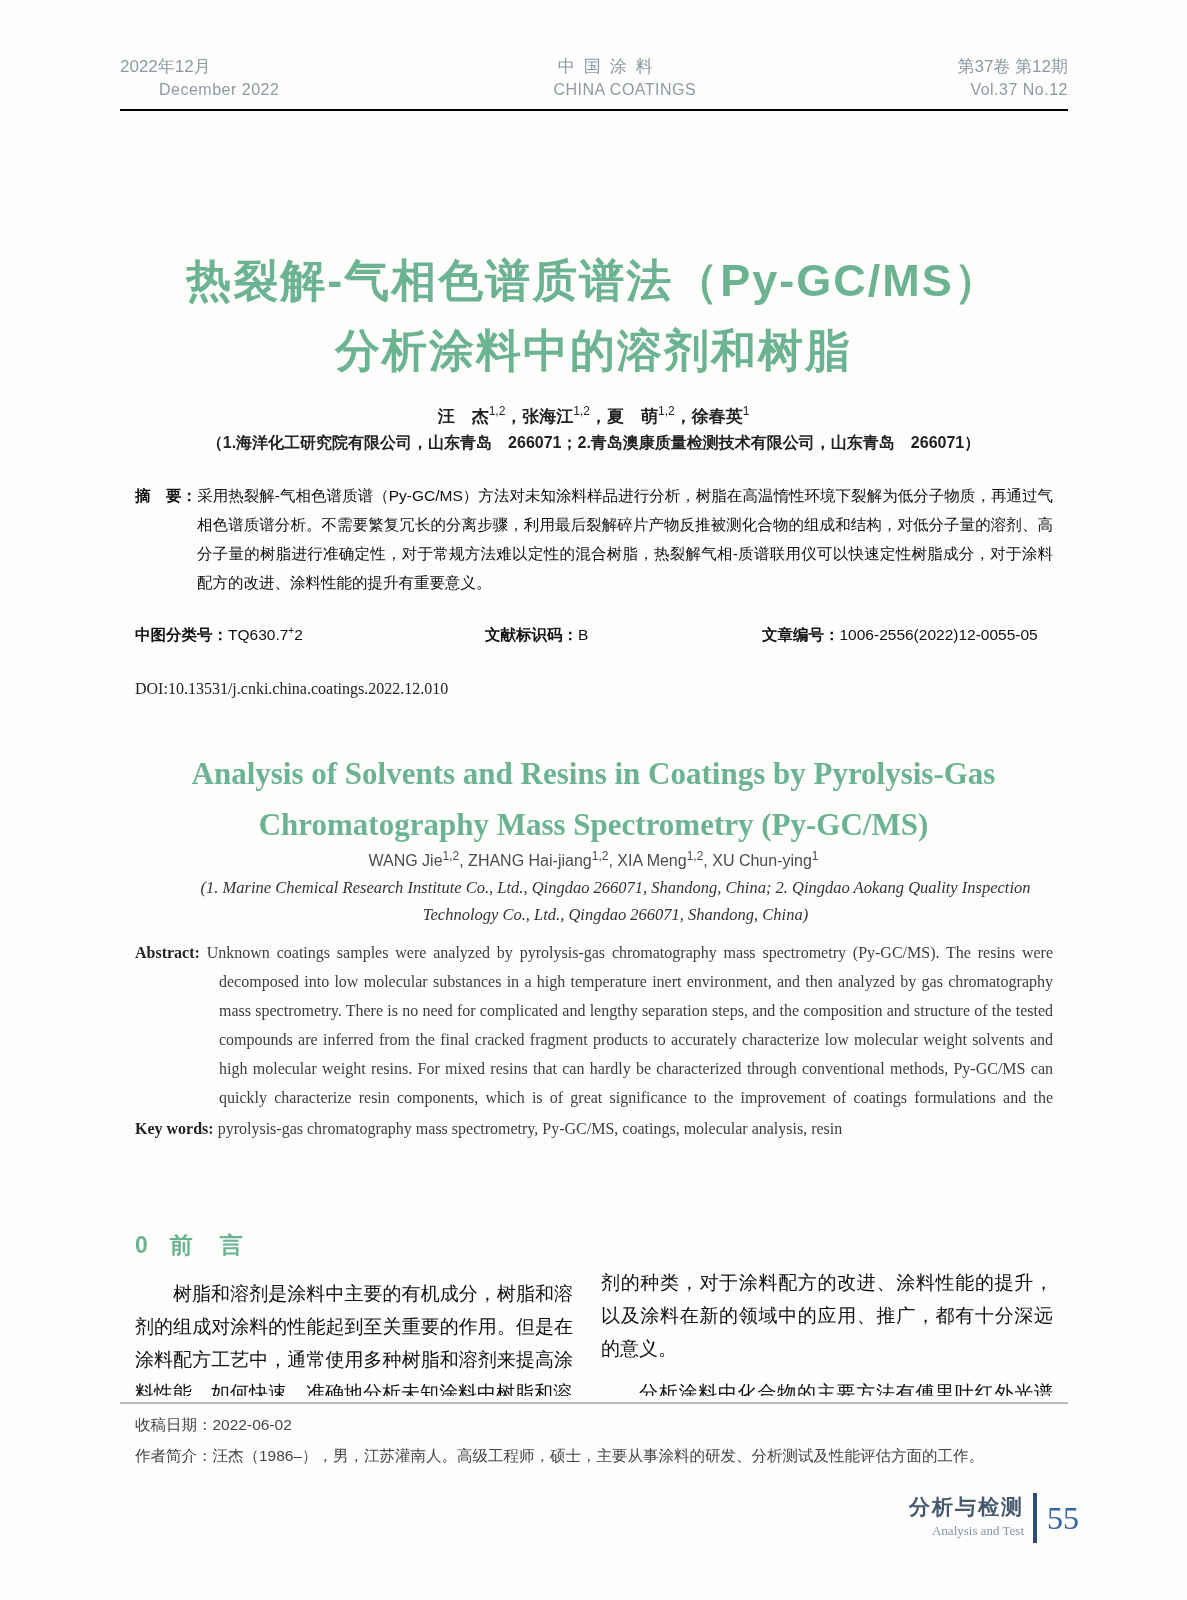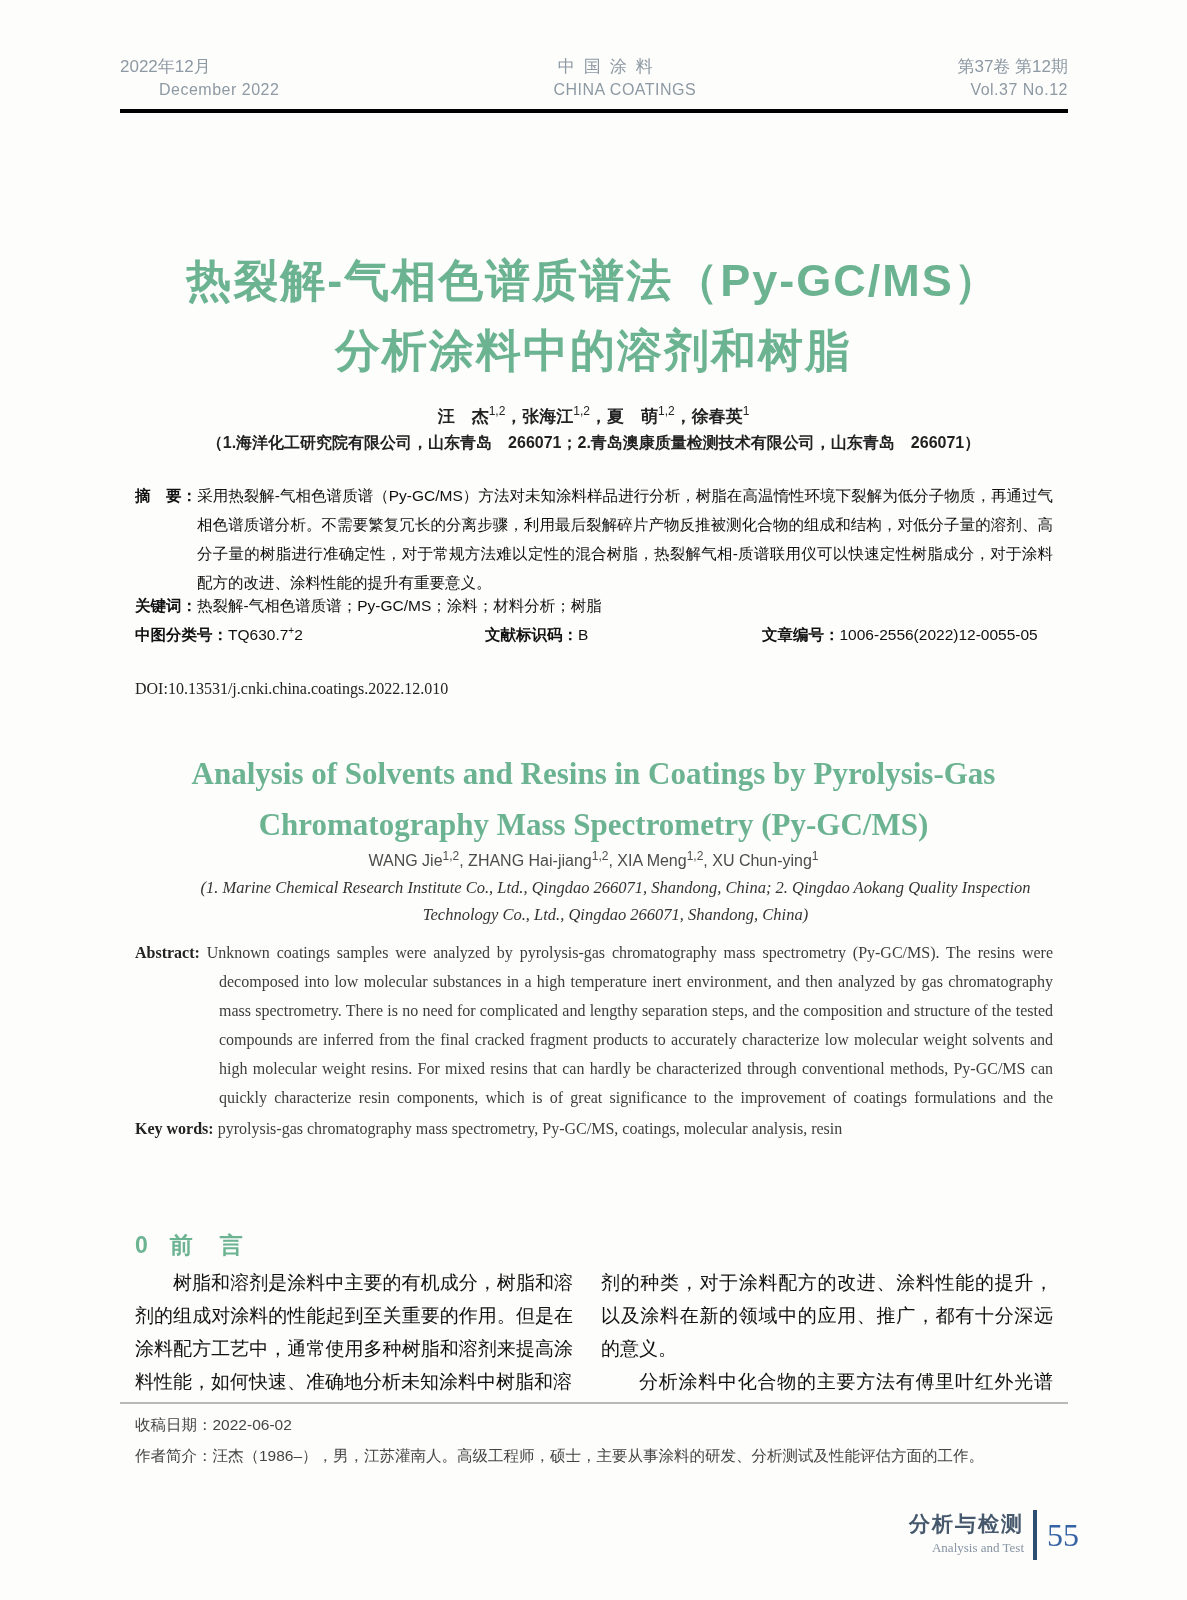--- a/index.html
+++ b/index.html
@@ -10,21 +10,21 @@
     height: 1600px;
     background: #fdfdfc;
     font-family: "Liberation Sans", sans-serif;
     color: #1c1c1c;
     overflow: hidden;
   }
   
   .page-header {
     position: absolute; top: 55px; left: 120px; width: 948px;
     display: flex; justify-content: space-between; align-items: flex-start;
-    padding-bottom: 8px; border-bottom: 4px solid #000000;
+    padding-bottom: 8px; border-bottom: 2px solid #000000;
     color: #8d99a3; font-size: 17px; line-height: 23px;
   }
   .hdr-cell { display: flex; flex-direction: column; }
   .hdr-center { text-align: center; justify-content: flex-end; }
   .hdr-right { text-align: right; }
   .hdr-cn-journal { letter-spacing: 9px; text-indent: 9px; }
   .hdr-en { font-size: 16px; letter-spacing: 0.5px; margin-left: 39px; }
   
   .cn-title {
     position: absolute; top: 246px; left: 0; width: 100%;
@@ -98,38 +98,38 @@
     color: #6cb392; font-size: 23px; font-weight: 700; letter-spacing: 2px;
   }
   .intro-heading .sec-no { margin-right: 20px; }
   .intro-cols {
     position: absolute; top: 1266px; left: 135px; width: 918px; height: 130px;
     display: grid; grid-template-columns: 438px 452px; column-gap: 28px;
     font-size: 19px; line-height: 33px; text-align: justify; color: #111;
     overflow: hidden;
   }
   .intro-col { overflow: hidden; }
-  .p-indent { text-indent: 2em; }
+  .p-indent { text-indent: 2em; margin-top: 11px; }
   
   .foot-divider {
     position: absolute; top: 1402px; left: 120px; width: 948px;
     border-top: 2px solid #b9b9b9;
   }
   .footnote-received {
     position: absolute; top: 1415px; left: 135px; width: 918px;
     font-size: 15.5px; color: #454545;
   }
   .footnote-bio {
     position: absolute; top: 1446px; left: 135px; width: 918px;
     font-size: 15.5px; color: #454545;
   }
   
   .page-footer {
     position: absolute; top: 1493px; right: 108px;
-    display: flex; align-items: stretch; margin-top: 17px;
+    display: flex; align-items: stretch;
   }
   .footer-labels { text-align: right; }
   .footer-cn { font-size: 21px; font-weight: 700; color: #46586c; letter-spacing: 2px; }
   .footer-en { font-family: "Liberation Serif", serif; font-size: 13px; color: #8694a3; margin-top: 2px; }
   .footer-bar { width: 4px; background: #2e4d73; margin: 0 10px 0 9px; }
   .footer-page {
     font-family: "Liberation Serif", serif; font-size: 32px; color: #3563a4;
     line-height: 50px;
   }
 </style>
@@ -159,21 +159,20 @@
   </h1>
 
   <div class="cn-authors">
     <span>汪　杰</span><sup>1,2</sup><span>，</span><span>张海江</span><sup>1,2</sup><span>，</span><span>夏　萌</span><sup>1,2</sup><span>，</span><span>徐春英</span><sup>1</sup>
   </div>
 
   <div class="cn-affil">（1.海洋化工研究院有限公司，山东青岛　266071；2.青岛澳康质量检测技术有限公司，山东青岛　266071）</div>
 
   <p class="cn-abstract"><span class="lbl">摘　要：</span><span>采用热裂解-气相色谱质谱（Py-GC/MS）方法对未知涂料样品进行分析，树脂在高温惰性环境下裂解为低分子物质，再通过气相色谱质谱分析。不需要繁复冗长的分离步骤，利用最后裂解碎片产物反推被测化合物的组成和结构，对低分子量的溶剂、高分子量的树脂进行准确定性，对于常规方法难以定性的混合树脂，热裂解气相-质谱联用仪可以快速定性树脂成分，对于涂料配方的改进、涂料性能的提升有重要意义。</span></p>
 
-  <p class="cn-keywords"><span class="lbl">关键词：</span><span>热裂解-气相色谱质谱；Py-GC/MS；涂料；材料分析；树脂</span></p>
 
   <div class="cn-meta">
     <div class="meta-clc"><span class="lbl">中图分类号：</span><span>TQ630.7</span><sup>+</sup><span>2</span></div>
     <div class="meta-doc"><span class="lbl">文献标识码：</span><span>B</span></div>
     <div class="meta-no"><span class="lbl">文章编号：</span><span>1006-2556(2022)12-0055-05</span></div>
   </div>
 
   <div class="doi-line">DOI:10.13531/j.cnki.china.coatings.2022.12.010</div>
 
   <h2 class="en-title">

